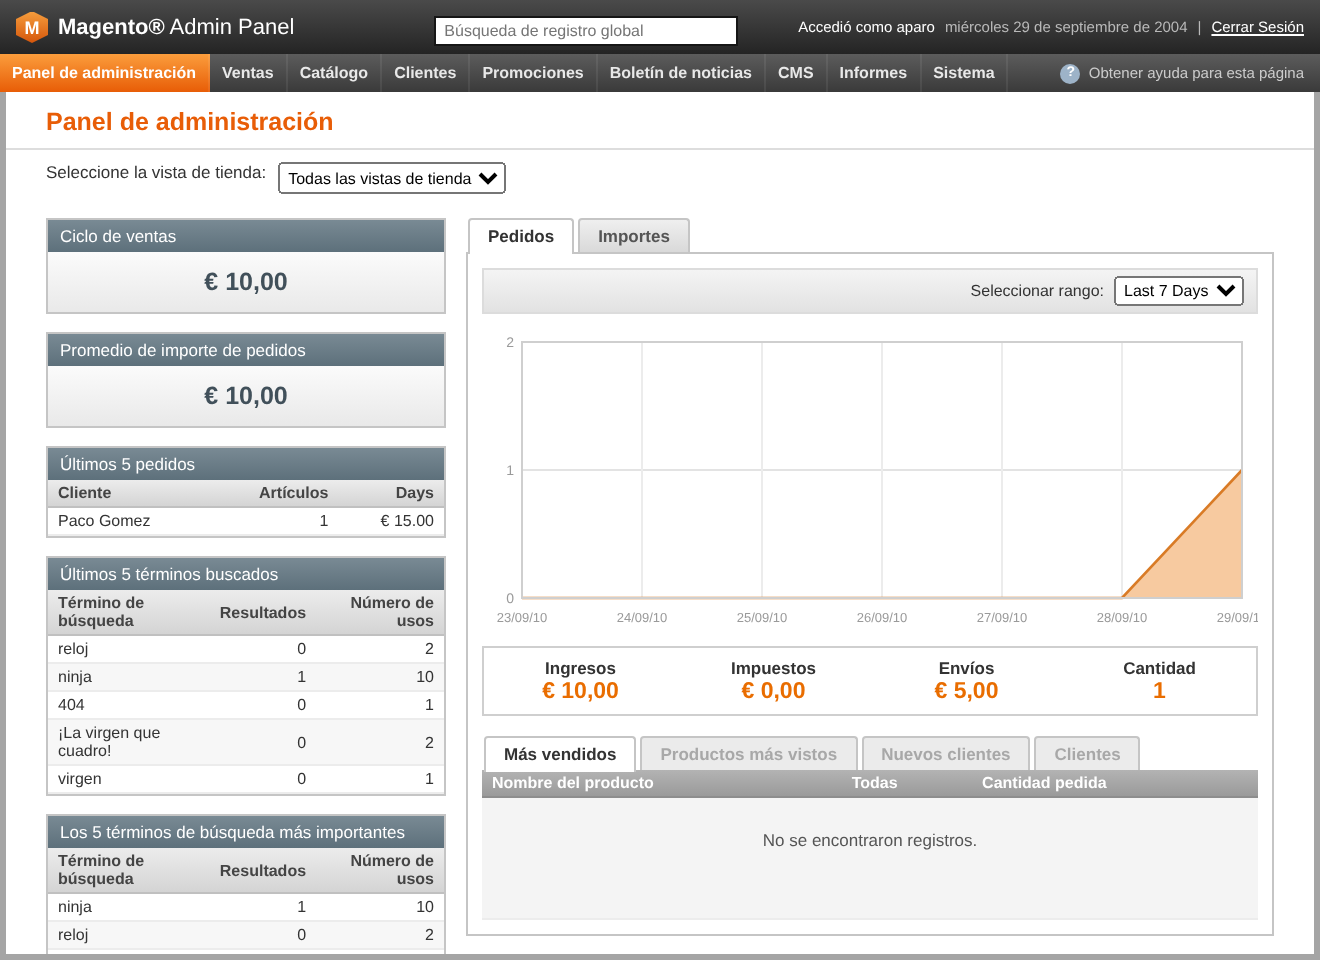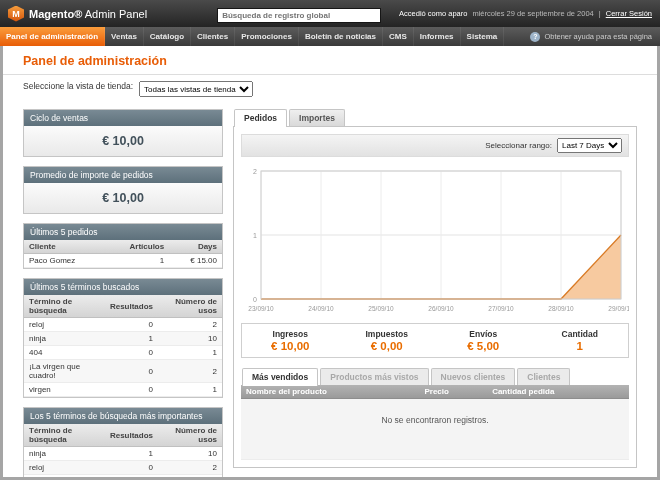--- a/index.html
+++ b/index.html
@@ -10,22 +10,22 @@
   .topbar { height:27px; background:linear-gradient(#4a4a4a,#242424);
     display:flex; align-items:center; padding:0 8px; }
   .brand { display:flex; align-items:center; gap:5px; }
   .logo { width:16px; height:16px; background:linear-gradient(#f59c3c,#d4540a);
     clip-path:polygon(50% 0,100% 25%,100% 75%,50% 100%,0 75%,0 25%);
     display:flex; align-items:center; justify-content:center;
     color:#fff; font-size:9px; font-weight:bold; }
   .brand-text { color:#fff; font-size:11px; white-space:nowrap; }
   .brand-text .b { font-weight:bold; }
   .search { margin-left:70px; }
-  .search input { width:164px; height:15px; border:1px solid #161616; font-size:8px;
-    padding:0 4px; color:#666; background:#fff;font-weight:bold; }
+  .search input { width:152px; height:15px; border:1px solid #161616; font-size:8px;
+    padding:0 4px; color:#666; background:#fff; }
   .session { margin-left:auto; display:flex; align-items:center; gap:5px;
     font-size:7.5px; color:#b9b9b9; white-space:nowrap; }
   .session .user { color:#fff; }
   .session a { color:#fff; text-decoration:underline; cursor:pointer; }
 
   
   .navbar { height:19px; background:linear-gradient(#5c5c5c,#3a3a3a);
     display:flex; align-items:stretch; font-size:8px; font-weight:bold; color:#e8e8e8; }
   .nav-item { display:flex; align-items:center; padding:0 6px; cursor:pointer;
     border-right:1px solid rgba(255,255,255,.07); white-space:nowrap; }
@@ -310,21 +310,21 @@
           <span class="tab active">Más vendidos</span>
           <span class="tab dim">Productos más vistos</span>
           <span class="tab dim">Nuevos clientes</span>
           <span class="tab dim">Clientes</span>
         </div>
 
         <table class="products">
           <thead>
               <tr>
             <th>Nombre del producto</th>
-            <th>Precio</th>
+            <th>Todas</th>
             <th>Cantidad pedida</th>
           </tr>
             </thead>
           <tbody>
             <tr>
               <td class="empty-cell" colspan="3">No se encontraron registros.</td>
             </tr>
           </tbody>
         </table>
 

